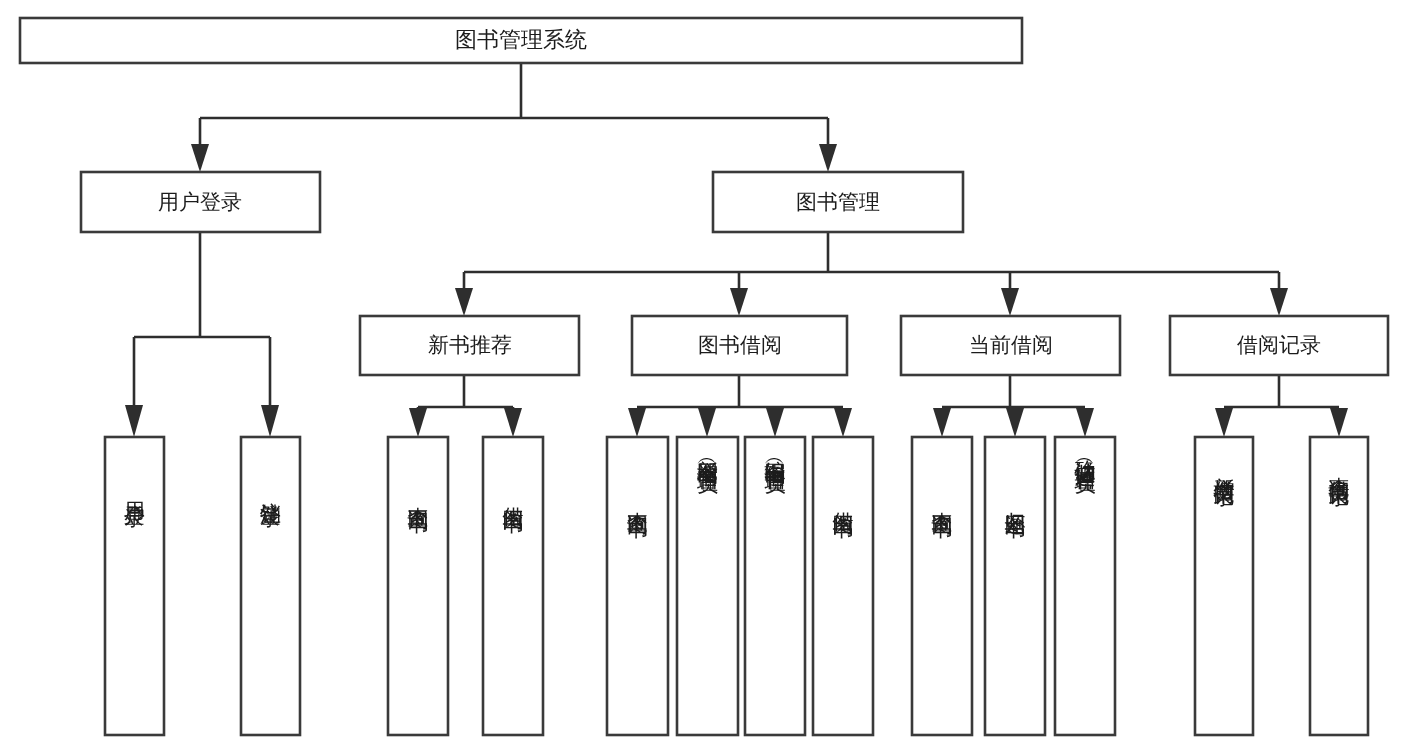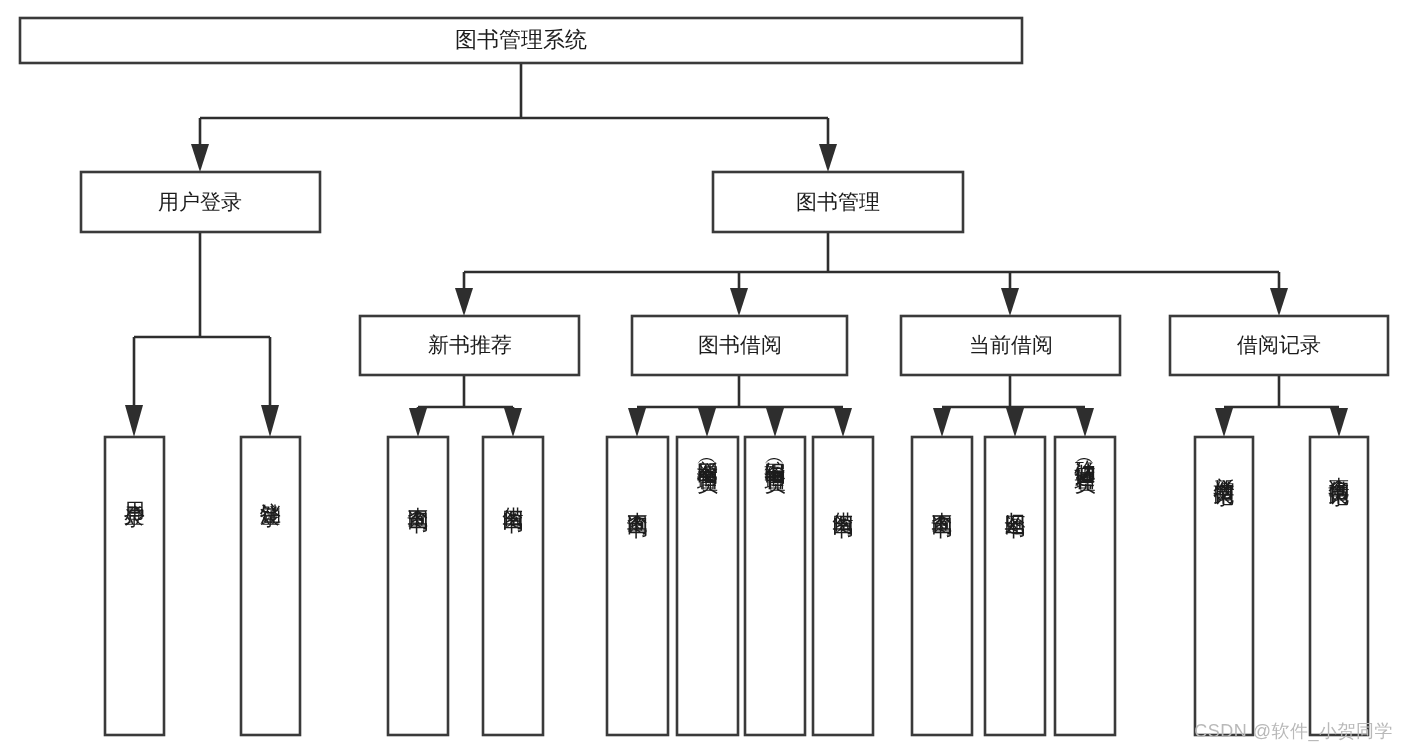--- a/index.html
+++ b/index.html
@@ -235,14 +235,13 @@
   <div class="vlabel-wrap" style="left:1055px; top:443px; width:60px; height:292px;">
     <span class="vlabel">确认归还（管理员）</span>
   </div>
   <div class="vlabel-wrap" style="left:1195px; top:460px; width:58px; height:275px;">
     <span class="vlabel">新增借阅记录</span>
   </div>
   <div class="vlabel-wrap" style="left:1310px; top:460px; width:58px; height:275px;">
     <span class="vlabel">查询借阅记录</span>
   </div>
 
-  <div class="watermark">CSDN @软件_小贺同学</div>
 </div>
 
 </body></html>

